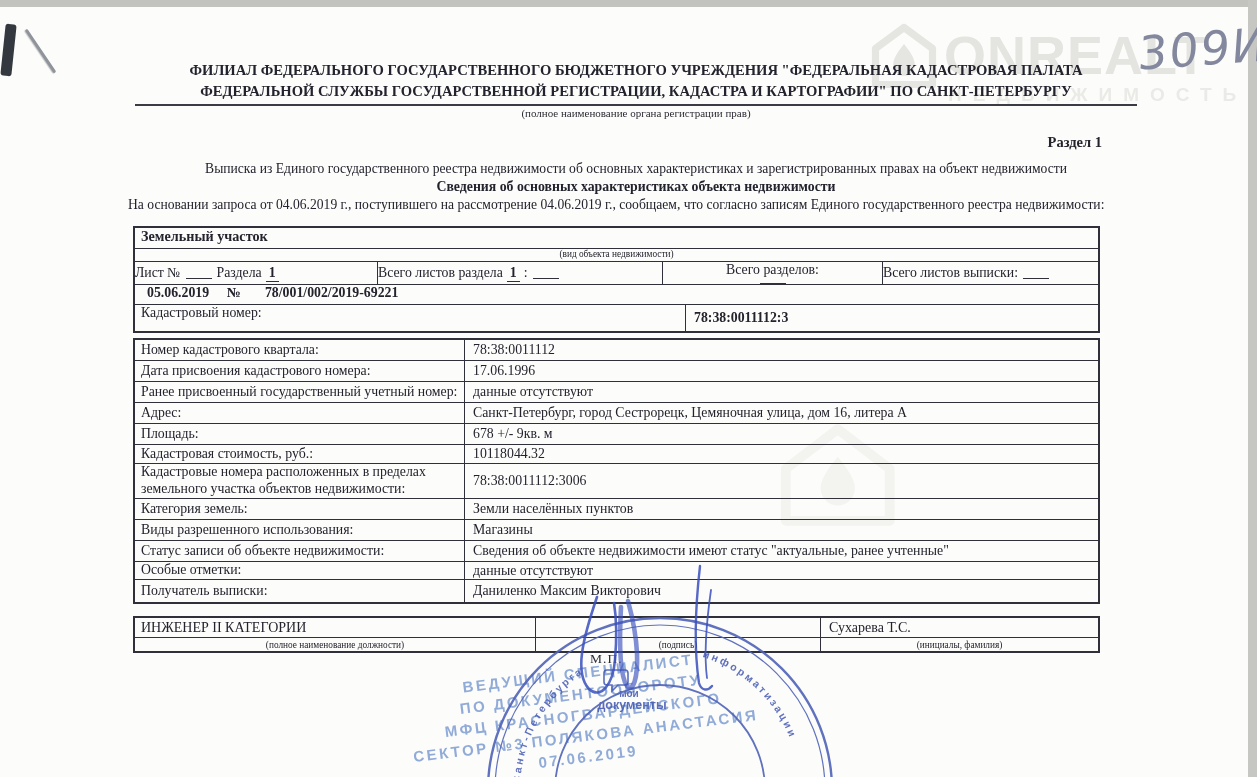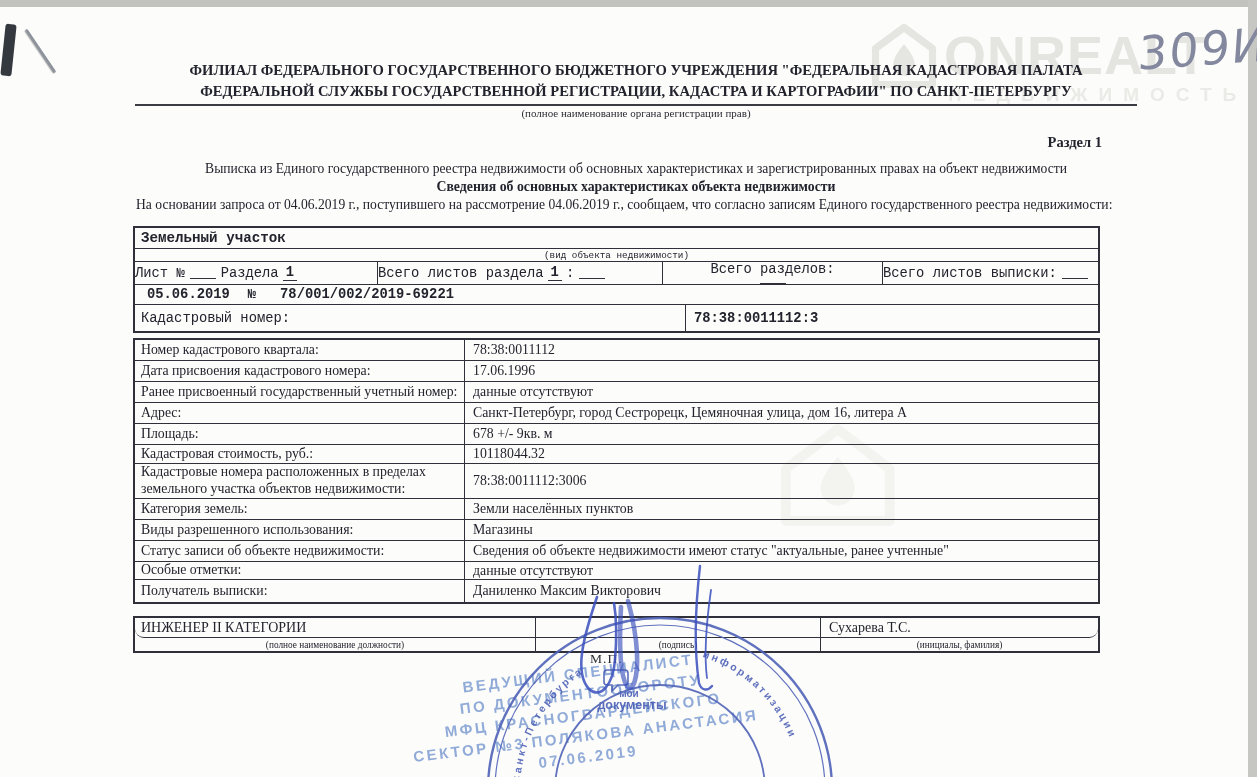--- a/index.html
+++ b/index.html
@@ -28,25 +28,25 @@
     transform:rotate(-4deg) skewX(-8deg); letter-spacing:2px;
   }
 
   
   .org-wrap { position:absolute; left:135px; top:60px; width:1002px; text-align:center; }
   .org { font-weight:bold; font-size:14.6px; line-height:1.42; padding-bottom:3px; border-bottom:2.5px solid #3b3b44; }
   .org-caption { font-size:11px; padding-top:1px; color:#2c2c36; }
   .section { position:absolute; left:135px; top:134px; width:967px; text-align:right; font-weight:bold; font-size:14.5px; }
   .doc-title { position:absolute; left:135px; top:161px; width:1002px; text-align:center; font-size:13.6px; }
   .doc-subtitle { position:absolute; left:135px; top:179px; width:1002px; text-align:center; font-size:13.8px; font-weight:bold; }
-  .intro { position:absolute; left:136px; top:197px; width:1014px; font-size:13.6px; line-height:1.24; }
+  .intro { position:absolute; left:128px; top:197px; width:1014px; font-size:13.6px; line-height:1.24; }
 
   
   .tbl { position:absolute; left:133px; width:967px; border:2px solid #30303a; background:transparent; }
-  .row { border-bottom:1.5px solid #30303a; display:flex; align-items:center; font-size:13.8px;font-family:Liberation Mono, monospace; }
+  .row { border-bottom:1.5px solid #30303a; display:flex; align-items:flex-start; font-size:13.8px; }
   .row:last-child { border-bottom:none; }
   .tbl1 { top:226px; }
   .r-objtype { height:21px; padding-left:6px; font-weight:bold; font-size:14.2px; }
   .r-objcap { height:13px; justify-content:center; font-size:9.3px; }
   .r-sheet { height:23px; }
   .r-sheet .c { height:100%; display:flex; align-items:center; }
   .c1 { width:242px; }
   .c2 { width:285px; border-left:1.5px solid #30303a; }
   .c3 { width:220px; border-left:1.5px solid #30303a;flex-direction:column; }
   .c4 { flex:1; border-left:1.5px solid #30303a; }
@@ -57,21 +57,21 @@
   .r-docnum .sp2 { margin-right:24px; }
   .r-cad { height:26px; }
   .r-cad .cl { width:550px; padding-left:6px; }
   .r-cad .cv { flex:1; border-left:1.5px solid #30303a; padding-left:8px; font-weight:bold; align-self:stretch; display:flex; align-items:center; }
   .tbl2 { top:338px; }
   .drow { display:flex; border-bottom:1.5px solid #30303a; font-size:13.8px; }
   .drow:last-child { border-bottom:none; }
   .dl { width:330px; padding:1px 4px 1px 6px; border-right:1.5px solid #30303a; display:flex; align-items:center; line-height:1.2; }
   .dv { flex:1; padding:1px 6px 1px 8px; display:flex; align-items:center; }
   .tbl3 { top:616px; }
-  .srow { height:20px; display:flex; font-size:14px; border-bottom:1.5px solid #30303a;border-radius:9px; }
+  .srow { height:20px; display:flex; font-size:14px; border-bottom:1.5px solid #30303a; }
   .scap { height:13px; display:flex; font-size:9.3px; }
   .s1 { width:400px; height:100%; display:flex; align-items:center; padding-left:6px; }
   .s2 { width:285px; height:100%; border-left:1.5px solid #30303a; display:flex; align-items:center; justify-content:center; }
   .s3 { flex:1; height:100%; border-left:1.5px solid #30303a; display:flex; align-items:center; padding-left:8px; }
   .scap .s1, .scap .s3 { justify-content:center; padding-left:0; }
 
   
   .mp { position:absolute; left:590px; top:651px; font-size:13.5px; letter-spacing:1px; color:#2c2c36; z-index:4; }
   .rect-stamp {
     position:absolute; left:402px; top:684px; width:352px; z-index:3;

